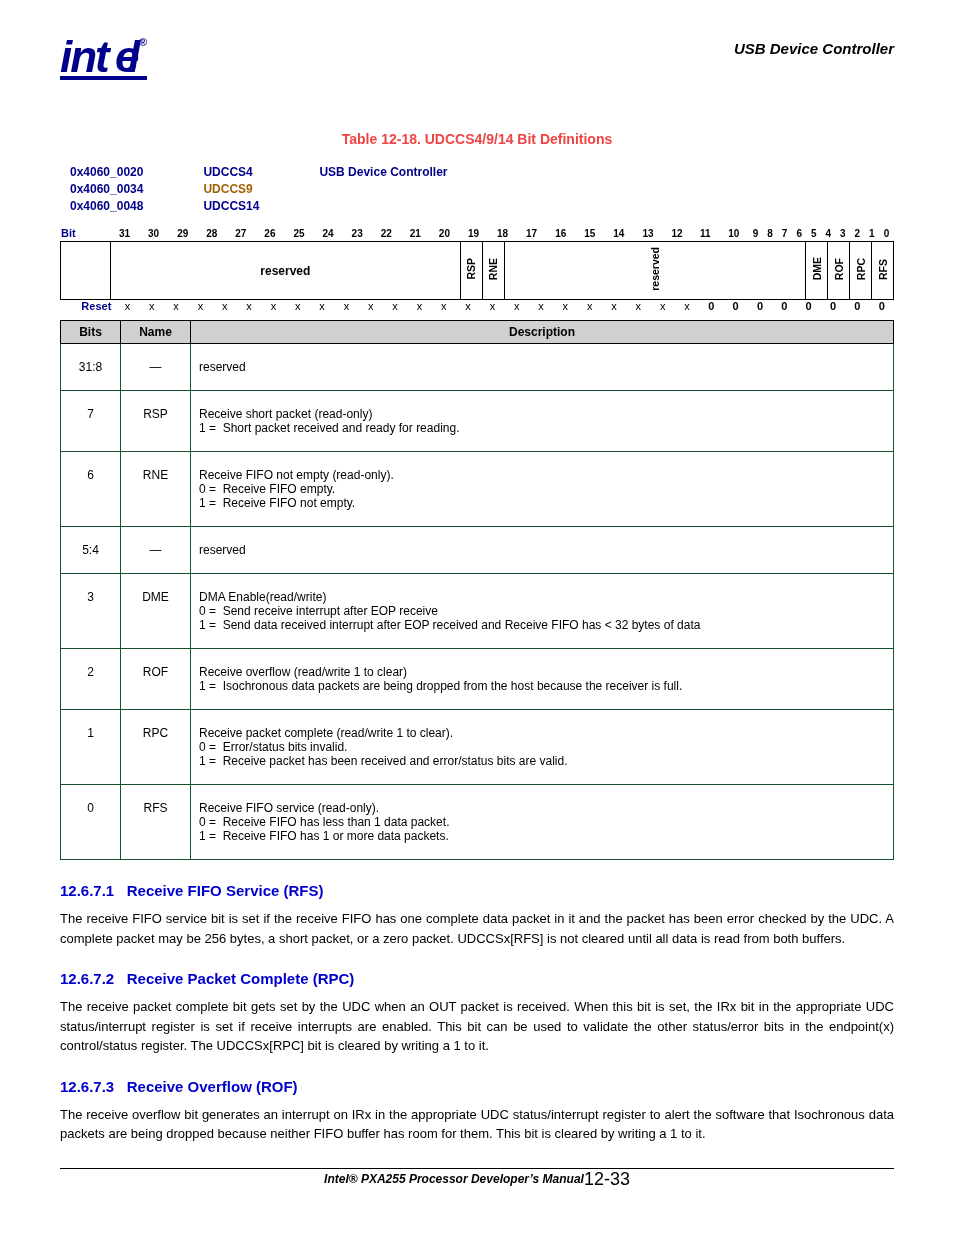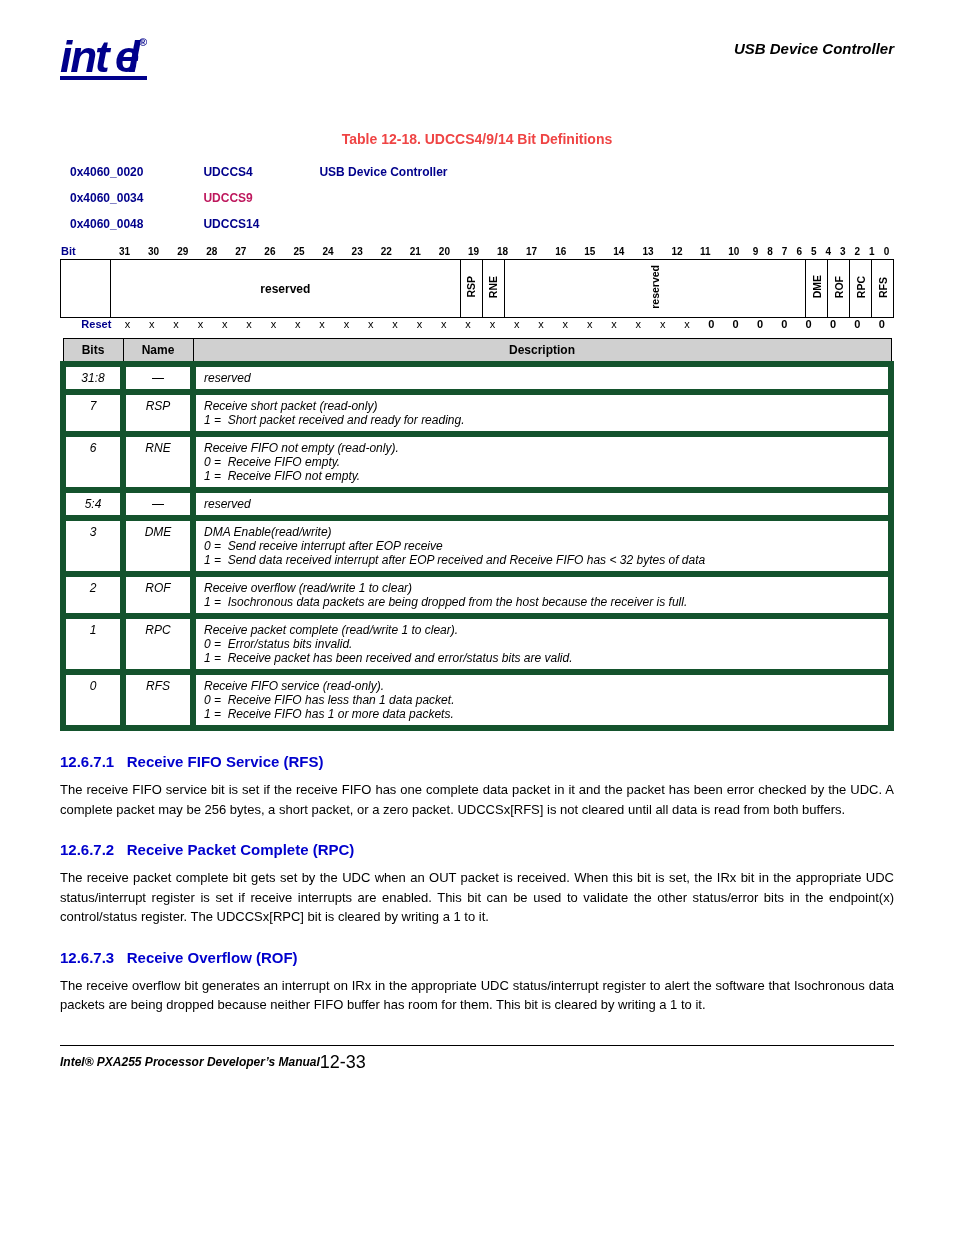--- a/index.html
+++ b/index.html
@@ -50,44 +50,43 @@
     .table-title {
       color: #ef4444;
       font-size: 14px;
       font-weight: bold;
       text-align: center;
       margin-bottom: 18px;
     }
     .addr-col {
       display: flex;
       flex-direction: column;
-      gap: 12px;
+      gap: 3px;
     }
 
     
     .def-table {
       width: 100%;
       border-collapse: collapse;
       margin-top: 8px;
       font-size: 12px;
     }
     .def-table th {
       background: #d0d0d0;
       border: 1px solid #000;
       padding: 4px 8px;
       text-align: center;
       font-size: 12px;
       font-weight: bold;
       color: #000;
     }
     .def-table td {
-      border: 6px solid #14532d;
-      padding: 4px 8px;
+      border: 1px solid #14532d;
+      padding: 16px 8px;
       vertical-align: top;
-      font-style: italic;
     }
     .def-table .col-bits {
       text-align: center;
       width: 60px;
     }
     .def-table .col-name {
       text-align: center;
       width: 70px;
     }
     .def-table .col-desc {
@@ -107,24 +106,23 @@
       font-size: 13px;
       line-height: 1.5;
       color: #000;
       text-align: justify;
       margin-bottom: 6px;
     }
 
     
     .footer {
       display: flex;
-      justify-content: flex-start;
+      justify-content: center;
       align-items: center;
-      margin-top: 30px;
-      padding-top: 6px;
+      margin-top: 24px;
       border-top: 1px solid #000;
       font-size: 12px;
     }
     .footer-left {
       font-weight: bold;
       font-style: italic;
     }
     .footer-right {
       font-size: 18px;
     }
@@ -193,21 +191,21 @@
   <div class="table-title">Table 12-18. UDCCS4/9/14 Bit Definitions</div>
 
   <div style="display:flex; gap:60px; margin-bottom:12px; margin-left:10px;">
     <div class="addr-col">
       <span style="color:#00008B;font-weight:bold;font-size:12px;">0x4060_0020</span>
       <span style="color:#00008B;font-weight:bold;font-size:12px;">0x4060_0034</span>
       <span style="color:#00008B;font-weight:bold;font-size:12px;">0x4060_0048</span>
     </div>
     <div class="addr-col">
       <span style="color:#00008B;font-weight:bold;font-size:12px;">UDCCS4</span>
-      <span style="color:#be185d;font-weight:bold;font-size:12px;">UDCCS9</span>
+      <span style="color:#a16207;font-weight:bold;font-size:12px;">UDCCS9</span>
       <span style="color:#00008B;font-weight:bold;font-size:12px;">UDCCS14</span>
     </div>
     <div class="addr-col">
       <span style="color:#00008B;font-weight:bold;font-size:12px;">USB Device Controller</span>
     </div>
   </div>
 
   <div>
 
     <table class="diagram-table" style="margin-bottom:0;">

